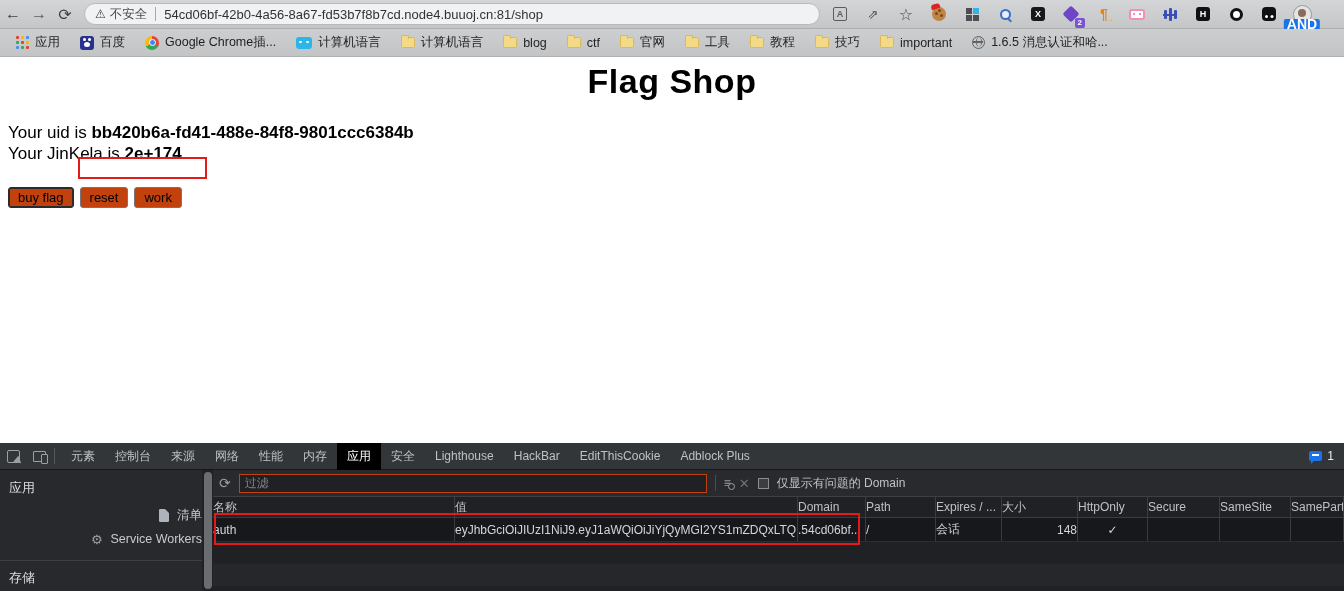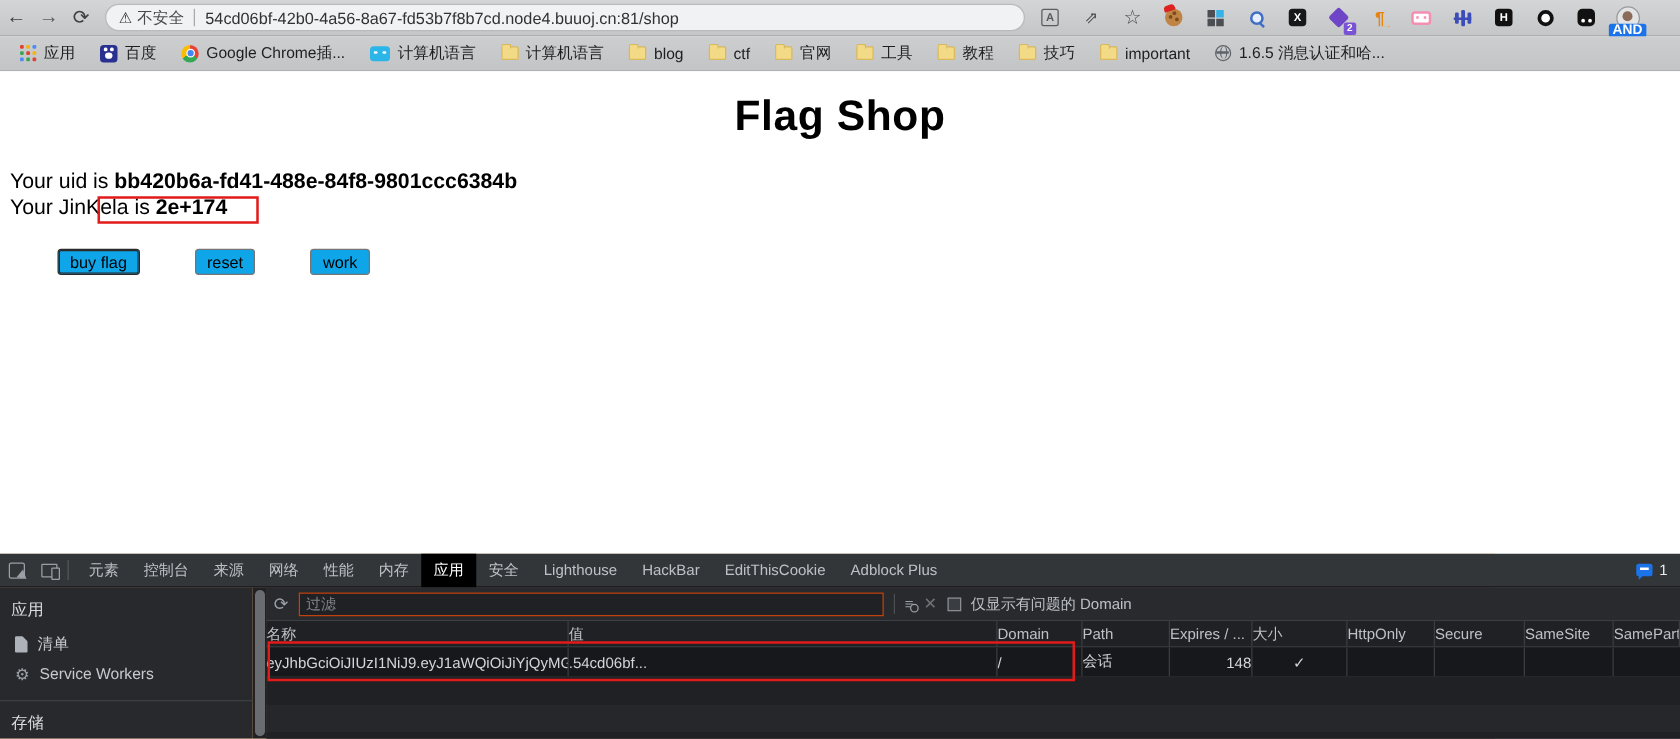--- a/index.html
+++ b/index.html
@@ -58,21 +58,21 @@
   .ic-tuner i:nth-child(3){ left:11px; top:2px; height:9px; }
   .ic-hsq { width:14px; height:14px; background:#111; border-radius:3px; color:#fff; font-size:9px;
     font-weight:bold; display:flex; align-items:center; justify-content:center; }
   .ic-ring { width:13px; height:13px; border:3.5px solid #111; border-radius:50%; background:#fff; }
   .ic-dots { width:14px; height:14px; background:#111; border-radius:4px; position:relative; }
   .ic-dots::before { content:""; position:absolute; left:2.5px; bottom:3px; width:3.5px; height:3.5px;
     border-radius:50%; background:#fff; box-shadow:5.5px 0 0 #fff; }
   .ic-avatar { width:19px; height:19px; border-radius:50%; background:#e3e4e6; position:relative; overflow:hidden; border:1px solid #9a9a9a; }
   .ic-avatar::before { content:""; position:absolute; left:4.5px; top:3px; width:8px; height:8px; border-radius:50%; background:#8b6b5a; }
   .avatar-badge { position:absolute; left:50%; transform:translateX(-50%); bottom:-4px; background:#1a73e8;
-    color:#fff; font-size:11px; font-weight:bold; line-height:11px; padding:0 3px; border-radius:2px;margin-top:16px; }
+    color:#fff; font-size:14px; font-weight:bold; line-height:11px; padding:0 3px; border-radius:2px;margin-top:16px; }
 
   
   #bookmarks { position:absolute; left:0; top:29px; width:1344px; height:28px;
     background:linear-gradient(#cdced0,#c3c4c6); border-bottom:1px solid #b1b1b1;
     display:flex; align-items:center; padding-left:8px; gap:4px; }
   .bm { display:flex; align-items:center; gap:6px; padding:3px 8px; border-radius:3px; cursor:pointer; }
   .bm-label { font-size:12.5px; color:#1f1f1f; white-space:nowrap; }
   .ic-apps { width:13px; height:13px; display:grid; grid-template-columns:repeat(3,1fr); gap:1.5px; }
   .ic-apps i { border-radius:1px; }
   .ic-apps i:nth-child(1){background:#e3402f;} .ic-apps i:nth-child(2){background:#f6b40e;} .ic-apps i:nth-child(3){background:#4c8bf5;}
@@ -92,34 +92,34 @@
   .ic-folder { width:14px; height:11px; background:#f3da87; border:1px solid #d9b95c; border-radius:1.5px; position:relative; }
   .ic-folder::before { content:""; position:absolute; left:-1px; top:-3px; width:6px; height:3px;
     background:#f3da87; border:1px solid #d9b95c; border-bottom:none; border-radius:2px 2px 0 0; }
   .ic-globe { width:13px; height:13px; border:1.5px solid #5f6368; border-radius:50%; position:relative; }
   .ic-globe::before { content:""; position:absolute; left:0; top:4px; width:10px; height:1.5px; background:#5f6368; }
   .ic-globe::after { content:""; position:absolute; left:3px; top:0; width:4px; height:10px;
     border:1.5px solid #5f6368; border-top:none; border-bottom:none; border-radius:50%; }
 
   
   #page { position:absolute; left:0; top:57px; width:1344px; height:386px; background:#fff; }
-  #page h1 { text-align:center; margin-top:17px; font-size:34px; letter-spacing:0.5px; color:#000; }
+  #page h1 { text-align:center; margin-top:5px; font-size:34px; letter-spacing:0.5px; color:#000; }
   #shop-info { margin:21px 0 0 8px; font-size:17px; color:#000; line-height:21px; }
   #shop-info b { font-weight:bold; }
   #shop-btns { margin:23px 0 0 8px; display:flex; gap:6px; }
-  .pbtn { font-size:13px; font-family:inherit; color:#000; background:#0ea5e9;
-    border:1px solid #767676; border-radius:3px; padding:2px 9px; cursor:pointer;margin-left:38px; }
+  .pbtn { font-size:13px; font-family:inherit; color:#000; background:#c2410c;
+    border:1px solid #767676; border-radius:3px; padding:2px 9px; cursor:pointer; }
   .pbtn.focused { border-color:#2b2b2b; box-shadow:0 0 0 1px #2b2b2b inset; }
 
   .red-box { position:absolute; border:2px solid #e21a1a; background:transparent; pointer-events:none; }
   #redbox-jinkela { left:78px; top:157px; width:129px; height:22px; }
   #redbox-cookie { left:214px; top:513px; width:646px; height:32px; }
 
   
-  #devtools { position:absolute; left:0; top:443px; width:1196px; height:148px; background:#fdba74; }
+  #devtools { position:absolute; left:0; top:443px; width:1196px; height:148px; background:#eab308; }
   #dt-tabbar { position:absolute; left:0; top:0; width:1344px; height:27px; background:#333639;
     border-bottom:1px solid #16171a; display:flex; align-items:center; }
   .dt-toolicon { width:26px; height:26px; display:flex; align-items:center; justify-content:center; cursor:pointer; }
   .ic-inspect { width:13px; height:13px; border:1.5px solid #9aa0a6; border-radius:2px; position:relative; }
   .ic-inspect::after { content:""; position:absolute; right:-3px; bottom:-3px; border-left:7px solid #9aa0a6;
     border-top:4px solid transparent; border-bottom:4px solid transparent; transform:rotate(40deg); }
   .ic-device { width:13px; height:11px; border:1.5px solid #9aa0a6; border-radius:1px; position:relative; }
   .ic-device::after { content:""; position:absolute; right:-3px; bottom:-3px; width:5px; height:8px;
     border:1.5px solid #9aa0a6; background:#333639; border-radius:1px; }
   .dt-sep { width:1px; height:16px; background:#54575b; margin:0 6px 0 2px; }
@@ -129,22 +129,22 @@
   #dt-issues { margin-left:auto; margin-right:10px; display:flex; align-items:center; gap:5px;
     color:#e8eaed; font-size:12px; cursor:pointer; }
   .ic-bubble { width:13px; height:10px; background:#1a73e8; border-radius:2px; position:relative; }
   .ic-bubble::before { content:""; position:absolute; left:2px; bottom:-3px; border-top:4px solid #1a73e8;
     border-right:4px solid transparent; }
   .ic-bubble::after { content:""; position:absolute; left:3px; top:3px; width:7px; height:1.5px; background:#fff; }
 
   #dt-body { position:absolute; left:0; top:27px; width:1344px; height:121px; }
   #dt-sidebar { position:absolute; left:0; top:0; width:202px; height:121px; background:#28292c; overflow:hidden; }
   .sb-section { font-size:13px; color:#dadce0; padding:9px 0 6px 9px; }
-  .sb-item { display:flex; align-items:center; gap:8px; padding:4px 0 4px 12px; font-size:12.5px;
-    color:#c6cace; cursor:pointer; }
+  .sb-item { display:flex; align-items:center; gap:8px; padding:4px 0 4px 31px; font-size:12.5px;
+    color:#c6cace; cursor:pointer;justify-content:flex-end; }
   .ic-doc { width:10px; height:13px; background:#aeb3b9; border-radius:1px; position:relative; }
   .ic-doc::before { content:""; position:absolute; right:-1px; top:-1px; border:3px solid #28292c;
     border-left-color:transparent; border-bottom-color:transparent; }
   .ic-gear { color:#9aa0a6; font-size:13px; line-height:13px; }
   .ic-db { width:12px; height:4px; border-radius:50%/60%; background:#9aa0a6;
     box-shadow:0 4px 0 #9aa0a6, 0 8px 0 #9aa0a6; margin-bottom:8px; }
   .sb-divider { border-top:1px solid #3c4043; margin-top:10px; }
   .sb-section.cut { padding-top:8px; }
 
   #dt-scrollbar { position:absolute; left:202px; top:0; width:11px; height:121px; background:#202124; cursor:pointer; }
@@ -396,20 +396,21 @@
           <div>Path</div>
           <div>Expires / ...</div>
           <div>大小</div>
           <div>HttpOnly</div>
           <div>Secure</div>
           <div>SameSite</div>
           <div>SameParty</div>
         </div>
 
         <div id="cookie-row" class="cgrid">
+          <div>auth</div>
           <div>eyJhbGciOiJIUzI1NiJ9.eyJ1aWQiOiJiYjQyMGI2YS1mZDQxLTQ...</div>
           <div>.54cd06bf...</div>
           <div>/</div>
           <div>会话</div>
           <div class="cell-num">148</div>
           <div class="cell-center check">✓</div>
           <div></div>
           <div></div>
           <div></div>
         </div>

